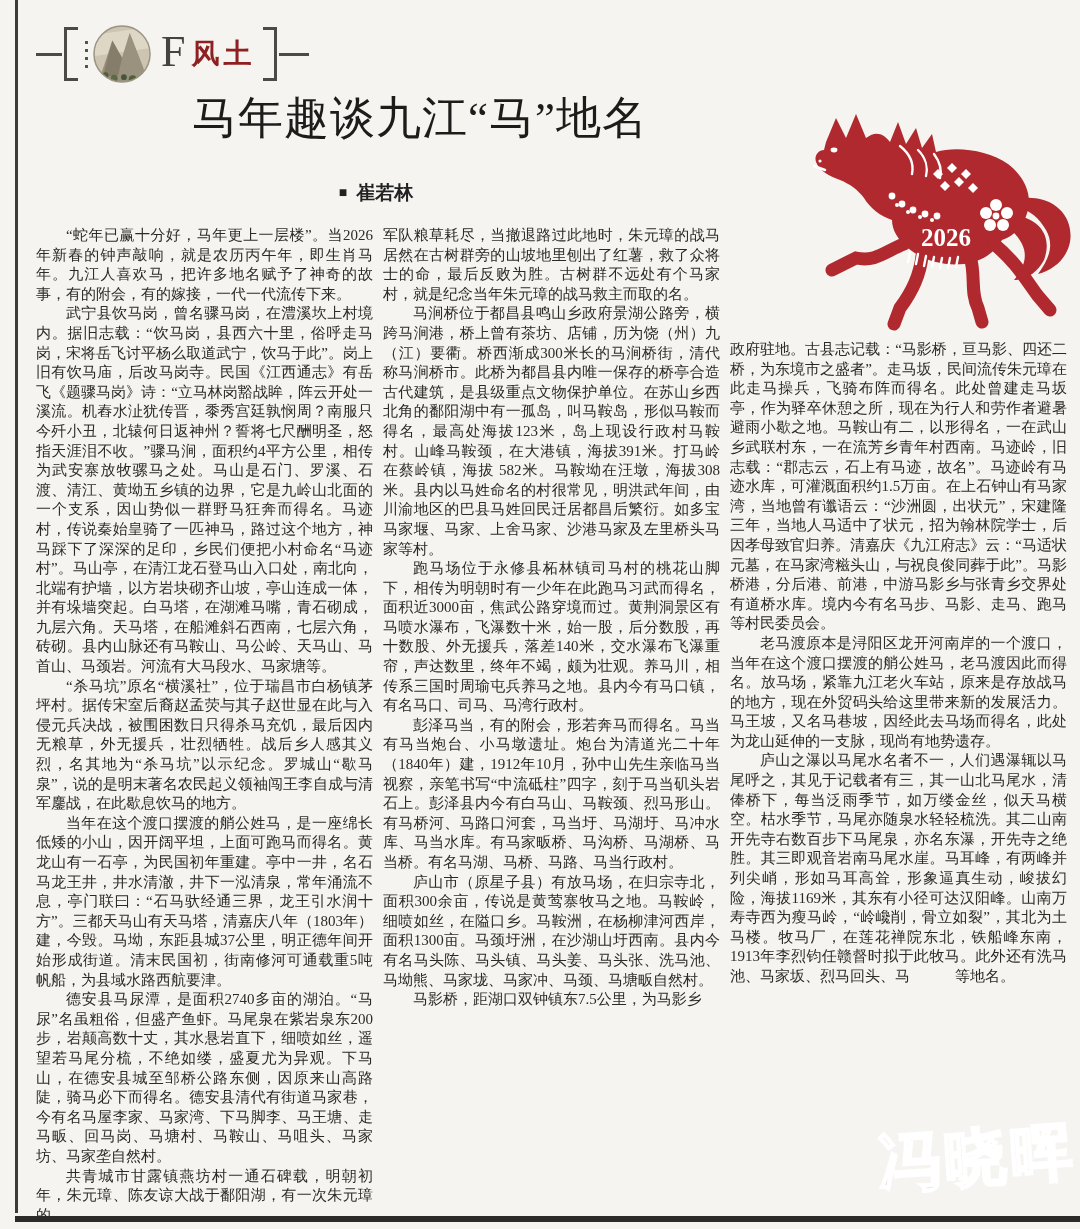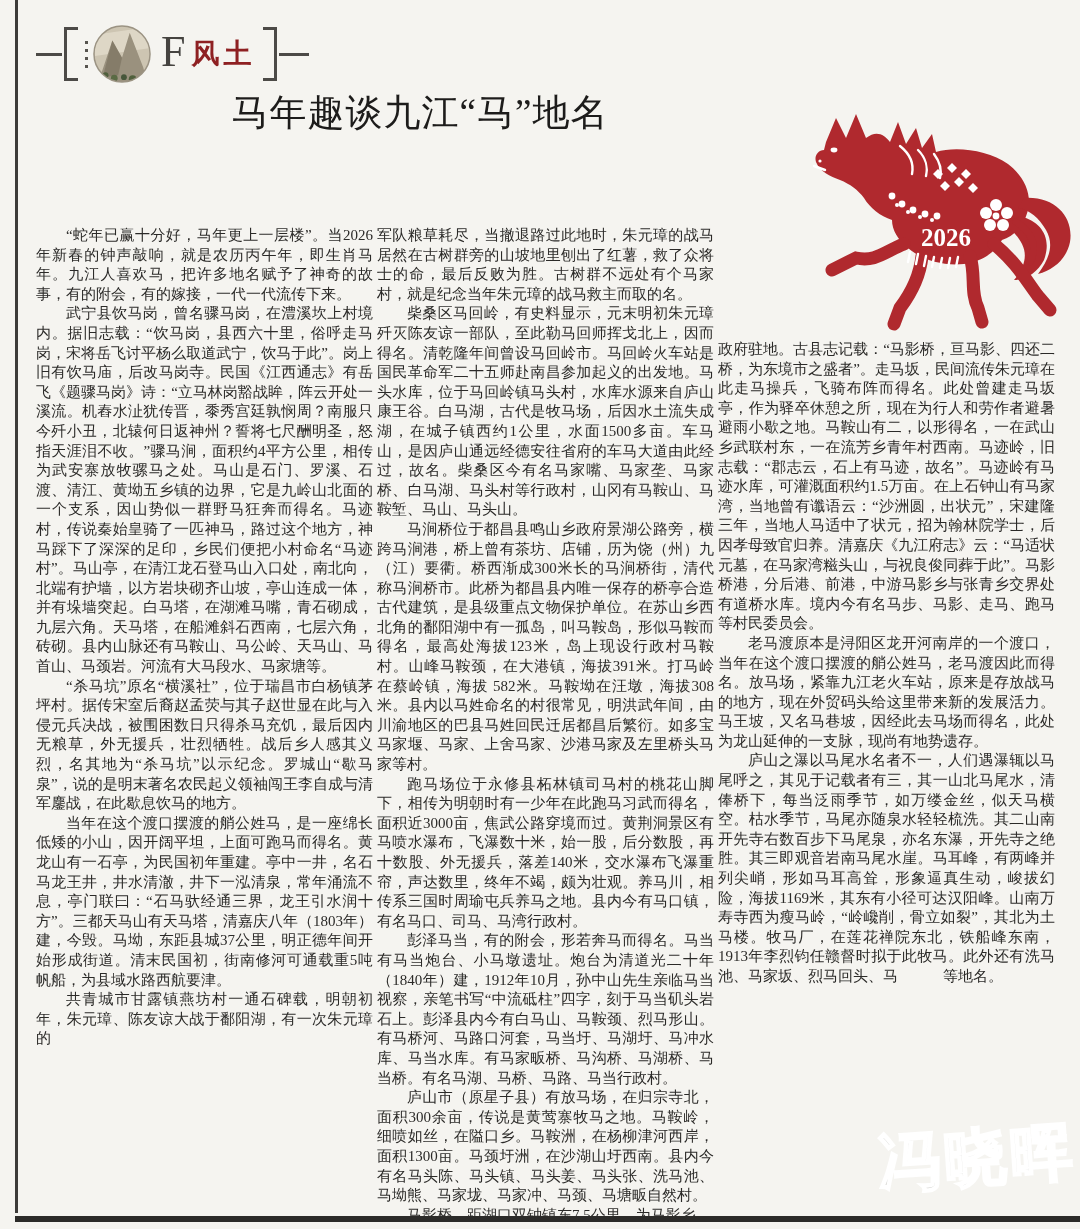--- a/index.html
+++ b/index.html
@@ -16,27 +16,27 @@
   .bracket{width:11px;height:48px;border-top:3px solid #4c4a47;border-bottom:3px solid #4c4a47;}
   .bracket-left{border-left:3px solid #4c4a47;margin-left:2px;}
   .bracket-right{border-right:3px solid #4c4a47;margin-right:2px;}
   .dots{display:flex;flex-direction:column;gap:5px;margin:0 3px 0 7px;}
   .dots i{width:3px;height:3px;background:#57544f;}
   .stamp{line-height:0;margin:0 2px;}
   .f-letter{font-size:44px;margin:0 4px 6px 8px;color:#454340;}
   .section-label{font-size:28px;font-weight:bold;color:#8e2022;letter-spacing:4px;margin:0 8px 0 2px;
                  font-family:Liberation Mono, monospace;text-align:center;}
 
-  .title{position:absolute;left:96px;top:88px;width:648px;text-align:center;font-size:37px;
+  .title{position:absolute;left:96px;top:88px;width:648px;text-align:center;font-size:45px;
          letter-spacing:1px;color:#1d1c1b;font-weight:500;white-space:nowrap;}
   .byline{position:absolute;left:96px;top:180px;width:560px;text-align:center;font-size:19px;font-weight:bold;color:#222;}
   .byline .marker{font-size:14px;vertical-align:2px;margin-right:9px;}
 
   
-  .columns{position:absolute;left:36px;top:226px;display:flex;gap:4px;}
+  .columns{position:absolute;left:36px;top:226px;display:flex;gap:10px;}
   .col{width:337px;height:992px;overflow:hidden;text-align:justify;font-size:15px;line-height:19.6px;
        color:#2b2a28;box-sizing:border-box;}
   .col p{margin:0;}
   .col p.indent{text-indent:2em;}
   .col-3{padding-top:114px;}
 
   .horse{position:absolute;left:780px;top:50px;width:300px;height:292px;line-height:0;text-align:center;}
 
   .watermark{position:absolute;right:4px;top:1116px;font-size:62px;font-weight:bold;letter-spacing:4px;
              color:rgba(255,255,255,0.22);-webkit-text-stroke:2.5px #ffffff;
@@ -79,20 +79,23 @@
         <circle cx="30" cy="30" r="29" fill="none" stroke="#9b9383" stroke-width="1.5"></circle>
       </svg>
     </span>
     <span class="f-letter">F</span>
     <span class="section-label">风土</span>
     <span class="bracket bracket-right"></span>
     <span class="rule rule-right"></span>
   </div>
 
   <div class="title">马年趣谈九江“马”地名</div>
+  <div class="byline">
+    <span class="marker">■</span><span>崔若林</span>
+  </div>
 
   <div class="horse">
     <svg width="300" height="292" viewBox="0 0 300 292">
       <g fill="#b0292e" stroke="none">
         <path d="M46,92 L56,68 L66,88 L76,64 L86,88
                  C96,80 104,84 110,92 L118,72 L126,94 L136,78 L142,98 L152,84 L156,102
                  C176,96 208,100 228,114 C244,126 252,144 248,160
                  C244,176 234,186 222,190 C214,204 200,212 184,214
                  C162,216 142,210 128,198 C118,190 112,180 112,170
                  C100,166 90,158 84,148 C78,140 70,134 60,130
@@ -153,25 +156,25 @@
       <text x="166" y="196" text-anchor="middle" fill="#ffffff" font-size="25" font-weight="bold" font-family="Liberation Serif, DejaVu Serif, serif">2026</text>
     </svg>
   </div>
 
   <div class="columns">
     <div class="col col-1">
         <p class="indent">“蛇年已赢十分好，马年更上一层楼”。当2026年新春的钟声敲响，就是农历丙午年，即生肖马年。九江人喜欢马，把许多地名赋予了神奇的故事，有的附会，有的嫁接，一代一代流传下来。</p>
         <p class="indent">武宁县饮马岗，曾名骤马岗，在澧溪坎上村境内。据旧志载：“饮马岗，县西六十里，俗呼走马岗，宋将岳飞讨平杨么取道武宁，饮马于此”。岗上旧有饮马庙，后改马岗寺。民国《江西通志》有岳飞《题骤马岗》诗：“立马林岗豁战眸，阵云开处一溪流。机舂水沚犹传晋，黍秀宫廷孰悯周？南服只今歼小丑，北辕何日返神州？誓将七尺酬明圣，怒指天涯泪不收。”骤马涧，面积约4平方公里，相传为武安寨放牧骡马之处。马山是石门、罗溪、石渡、清江、黄坳五乡镇的边界，它是九岭山北面的一个支系，因山势似一群野马狂奔而得名。马迹村，传说秦始皇骑了一匹神马，路过这个地方，神马踩下了深深的足印，乡民们便把小村命名“马迹村”。马山亭，在清江龙石登马山入口处，南北向，北端有护墙，以方岩块砌齐山坡，亭山连成一体，并有垛墙突起。白马塔，在湖滩马嘴，青石砌成，九层六角。天马塔，在船滩斜石西南，七层六角，砖砌。县内山脉还有马鞍山、马公岭、天马山、马首山、马颈岩。河流有大马段水、马家塘等。</p>
         <p class="indent">“杀马坑”原名“横溪社”，位于瑞昌市白杨镇茅坪村。据传宋室后裔赵孟荧与其子赵世显在此与入侵元兵决战，被围困数日只得杀马充饥，最后因内无粮草，外无援兵，壮烈牺牲。战后乡人感其义烈，名其地为“杀马坑”以示纪念。罗城山“歇马泉”，说的是明末著名农民起义领袖闯王李自成与清军鏖战，在此歇息饮马的地方。</p>
         <p class="indent">当年在这个渡口摆渡的艄公姓马，是一座绵长低矮的小山，因开阔平坦，上面可跑马而得名。黄龙山有一石亭，为民国初年重建。亭中一井，名石马龙王井，井水清澈，井下一泓清泉，常年涌流不息，亭门联曰：“石马驮经通三界，龙王引水润十方”。三都天马山有天马塔，清嘉庆八年（1803年）建，今毁。马坳，东距县城37公里，明正德年间开始形成街道。清末民国初，街南修河可通载重5吨帆船，为县域水路西航要津。</p>
+        <p class="indent">德安县马尿潭，是面积2740多亩的湖泊。“马尿”名虽粗俗，但盛产鱼虾。马尾泉在紫岩泉东200步，岩颠高数十丈，其水悬岩直下，细喷如丝，遥望若马尾分梳，不绝如缕，盛夏尤为异观。下马山，在德安县城至邹桥公路东侧，因原来山高路陡，骑马必下而得名。德安县清代有街道马家巷，今有名马屋李家、马家湾、下马脚李、马王塘、走马畈、回马岗、马塘村、马鞍山、马咀头、马家坊、马家垄自然村。</p>
         <p class="indent">共青城市甘露镇燕坊村一通石碑载，明朝初年，朱元璋、陈友谅大战于鄱阳湖，有一次朱元璋的</p>
       </div>
     <div class="col col-2">
         <p class="cont">军队粮草耗尽，当撤退路过此地时，朱元璋的战马居然在古树群旁的山坡地里刨出了红薯，救了众将士的命，最后反败为胜。古树群不远处有个马家村，就是纪念当年朱元璋的战马救主而取的名。</p>
-        <p class="indent">柴桑区马回岭，有史料显示，元末明初朱元璋歼灭陈友谅一部队，至此勒马回师挥戈北上，因而得名。清乾隆年间曾设马回岭市。马回岭火车站是国民革命军二十五师赴南昌参加起义的出发地。马头水库，位于马回岭镇马头村，水库水源来自庐山康王谷。白马湖，古代是牧马场，后因水土流失成湖，在城子镇西约1公里，水面1500多亩。车马山，是因庐山通远经德安往省府的车马大道由此经过，故名。柴桑区今有名马家嘴、马家垄、马家桥、白马湖、马头村等行政村，山冈有马鞍山、马鞍堑、马山、马头山。</p>
         <p class="indent">马涧桥位于都昌县鸣山乡政府景湖公路旁，横跨马涧港，桥上曾有茶坊、店铺，历为饶（州）九（江）要衢。桥西渐成300米长的马涧桥街，清代称马涧桥市。此桥为都昌县内唯一保存的桥亭合造古代建筑，是县级重点文物保护单位。在苏山乡西北角的鄱阳湖中有一孤岛，叫马鞍岛，形似马鞍而得名，最高处海拔123米，岛上现设行政村马鞍村。山峰马鞍颈，在大港镇，海拔391米。打马岭在蔡岭镇，海拔 582米。马鞍坳在汪墩，海拔308米。县内以马姓命名的村很常见，明洪武年间，由川渝地区的巴县马姓回民迁居都昌后繁衍。如多宝马家堰、马家、上舍马家、沙港马家及左里桥头马家等村。</p>
         <p class="indent">跑马场位于永修县柘林镇司马村的桃花山脚下，相传为明朝时有一少年在此跑马习武而得名，面积近3000亩，焦武公路穿境而过。黄荆洞景区有马喷水瀑布，飞瀑数十米，始一股，后分数股，再十数股、外无援兵，落差140米，交水瀑布飞瀑重帘，声达数里，终年不竭，颇为壮观。养马川，相传系三国时周瑜屯兵养马之地。县内今有马口镇，有名马口、司马、马湾行政村。</p>
         <p class="indent">彭泽马当，有的附会，形若奔马而得名。马当有马当炮台、小马墩遗址。炮台为清道光二十年（1840年）建，1912年10月，孙中山先生亲临马当视察，亲笔书写“中流砥柱”四字，刻于马当矶头岩石上。彭泽县内今有白马山、马鞍颈、烈马形山。有马桥河、马路口河套，马当圩、马湖圩、马冲水库、马当水库。有马家畈桥、马沟桥、马湖桥、马当桥。有名马湖、马桥、马路、马当行政村。</p>
         <p class="indent">庐山市（原星子县）有放马场，在归宗寺北，面积300余亩，传说是黄莺寨牧马之地。马鞍岭，细喷如丝，在隘口乡。马鞍洲，在杨柳津河西岸，面积1300亩。马颈圩洲，在沙湖山圩西南。县内今有名马头陈、马头镇、马头姜、马头张、洗马池、马坳熊、马家垅、马家冲、马颈、马塘畈自然村。</p>
         <p class="indent">马影桥，距湖口双钟镇东7.5公里，为马影乡</p>
       </div>
     <div class="col col-3">
         <p class="cont">政府驻地。古县志记载：“马影桥，亘马影、四还二桥，为东境市之盛者”。走马坂，民间流传朱元璋在此走马操兵，飞骑布阵而得名。此处曾建走马坂亭，作为驿卒休憩之所，现在为行人和劳作者避暑避雨小歇之地。马鞍山有二，以形得名，一在武山乡武联村东，一在流芳乡青年村西南。马迹岭，旧志载：“郡志云，石上有马迹，故名”。马迹岭有马迹水库，可灌溉面积约1.5万亩。在上石钟山有马家湾，当地曾有谶语云：“沙洲圆，出状元”，宋建隆三年，当地人马适中了状元，招为翰林院学士，后因孝母致官归养。清嘉庆《九江府志》云：“马适状元墓，在马家湾糍头山，与祝良俊同葬于此”。马影桥港，分后港、前港，中游马影乡与张青乡交界处有道桥水库。境内今有名马步、马影、走马、跑马等村民委员会。</p>
         <p class="indent">老马渡原本是浔阳区龙开河南岸的一个渡口，当年在这个渡口摆渡的艄公姓马，老马渡因此而得名。放马场，紧靠九江老火车站，原来是存放战马的地方，现在外贸码头给这里带来新的发展活力。马王坡，又名马巷坡，因经此去马场而得名，此处为龙山延伸的一支脉，现尚有地势遗存。</p>
         <p class="indent">庐山之瀑以马尾水名者不一，人们遇瀑辄以马尾呼之，其见于记载者有三，其一山北马尾水，清俸桥下，每当泛雨季节，如万缕金丝，似天马横空。枯水季节，马尾亦随泉水轻轻梳洗。其二山南开先寺右数百步下马尾泉，亦名东瀑，开先寺之绝胜。其三即观音岩南马尾水崖。马耳峰，有两峰并列尖峭，形如马耳高耸，形象逼真生动，峻拔幻险，海拔1169米，其东有小径可达汉阳峰。山南万寿寺西为瘦马岭，“岭巉削，骨立如裂”，其北为土马楼。牧马厂，在莲花禅院东北，铁船峰东南，1913年李烈钧任赣督时拟于此牧马。此外还有洗马池、马家坂、烈马回头、马　　　等地名。</p>

